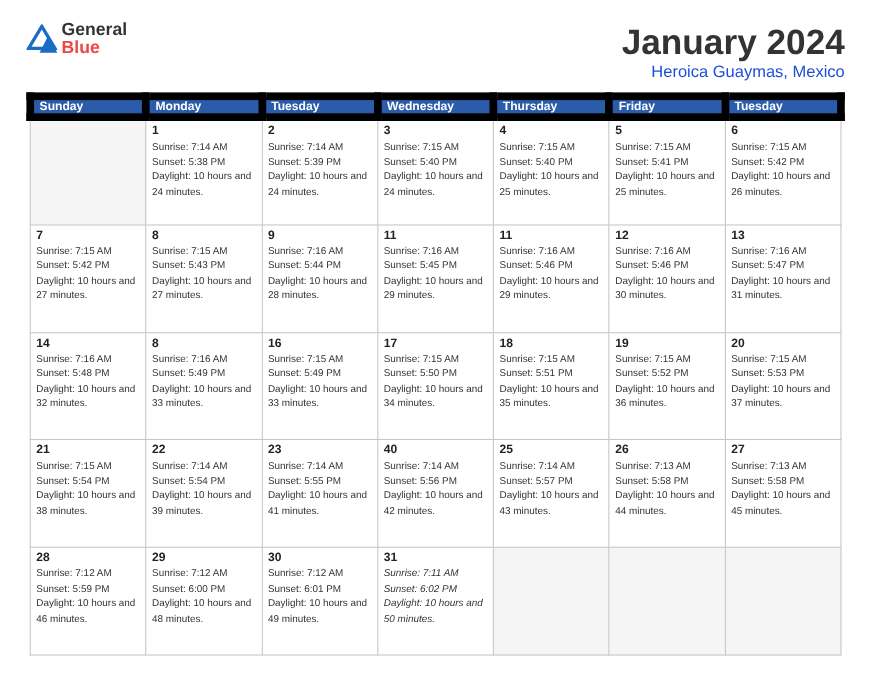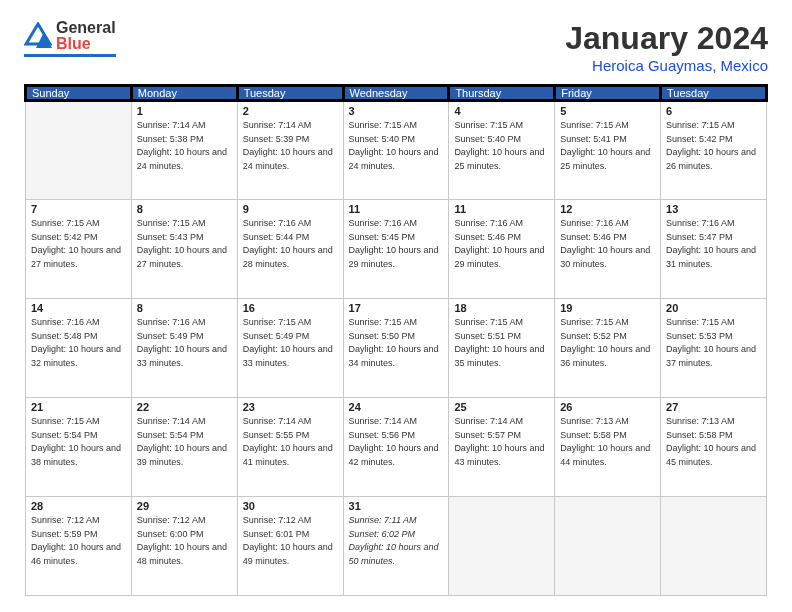--- a/index.html
+++ b/index.html
@@ -37,24 +37,24 @@
     }
     table {
       width: 100%;
       border-collapse: collapse;
       flex: 1;
     }
     th {
       background: #2a5caa;
       color: #fff;
       font-size: 11px;
-      font-weight: normal;
+      font-weight: bold;
       padding: 0 5px;
       text-align: left;
-      border: 3px solid #000000;
+      border: 7px solid #000000;
     }
     td {
       border: 1px solid #c8c8c8;
       vertical-align: top;
       padding: 3px 5px;
       font-size: 9.5px;
       color: #333;
       width: calc(100% / 7);
       height: 82px;
     }
@@ -67,21 +67,21 @@
       margin-bottom: 2px;
       color: #222;
     }
     .sun-info {
       font-size: 9px;
       line-height: 1.5;
       color: #333;
     }
     .logo-wrapper {
       display: flex;
-      flex-direction: column;
+      flex-direction: row;
     }
     .logo-top {
       display: flex;
       align-items: center;
     }
     .logo-icon {
       position: relative;
       width: 28px;
       height: 28px;
       margin-right: 4px;
@@ -289,21 +289,21 @@
 Sunset: 5:54 PM
 Daylight: 10 hours and 39 minutes.</div>
           </td>
           <td>
             <div class="day-number">23</div>
             <div class="sun-info" style="white-space: pre-line;">Sunrise: 7:14 AM
 Sunset: 5:55 PM
 Daylight: 10 hours and 41 minutes.</div>
           </td>
           <td>
-            <div class="day-number">24</div>
+            <div class="day-number">40</div>
             <div class="sun-info" style="white-space: pre-line;">Sunrise: 7:14 AM
 Sunset: 5:56 PM
 Daylight: 10 hours and 42 minutes.</div>
           </td>
           <td>
             <div class="day-number">25</div>
             <div class="sun-info" style="white-space: pre-line;">Sunrise: 7:14 AM
 Sunset: 5:57 PM
 Daylight: 10 hours and 43 minutes.</div>
           </td>

